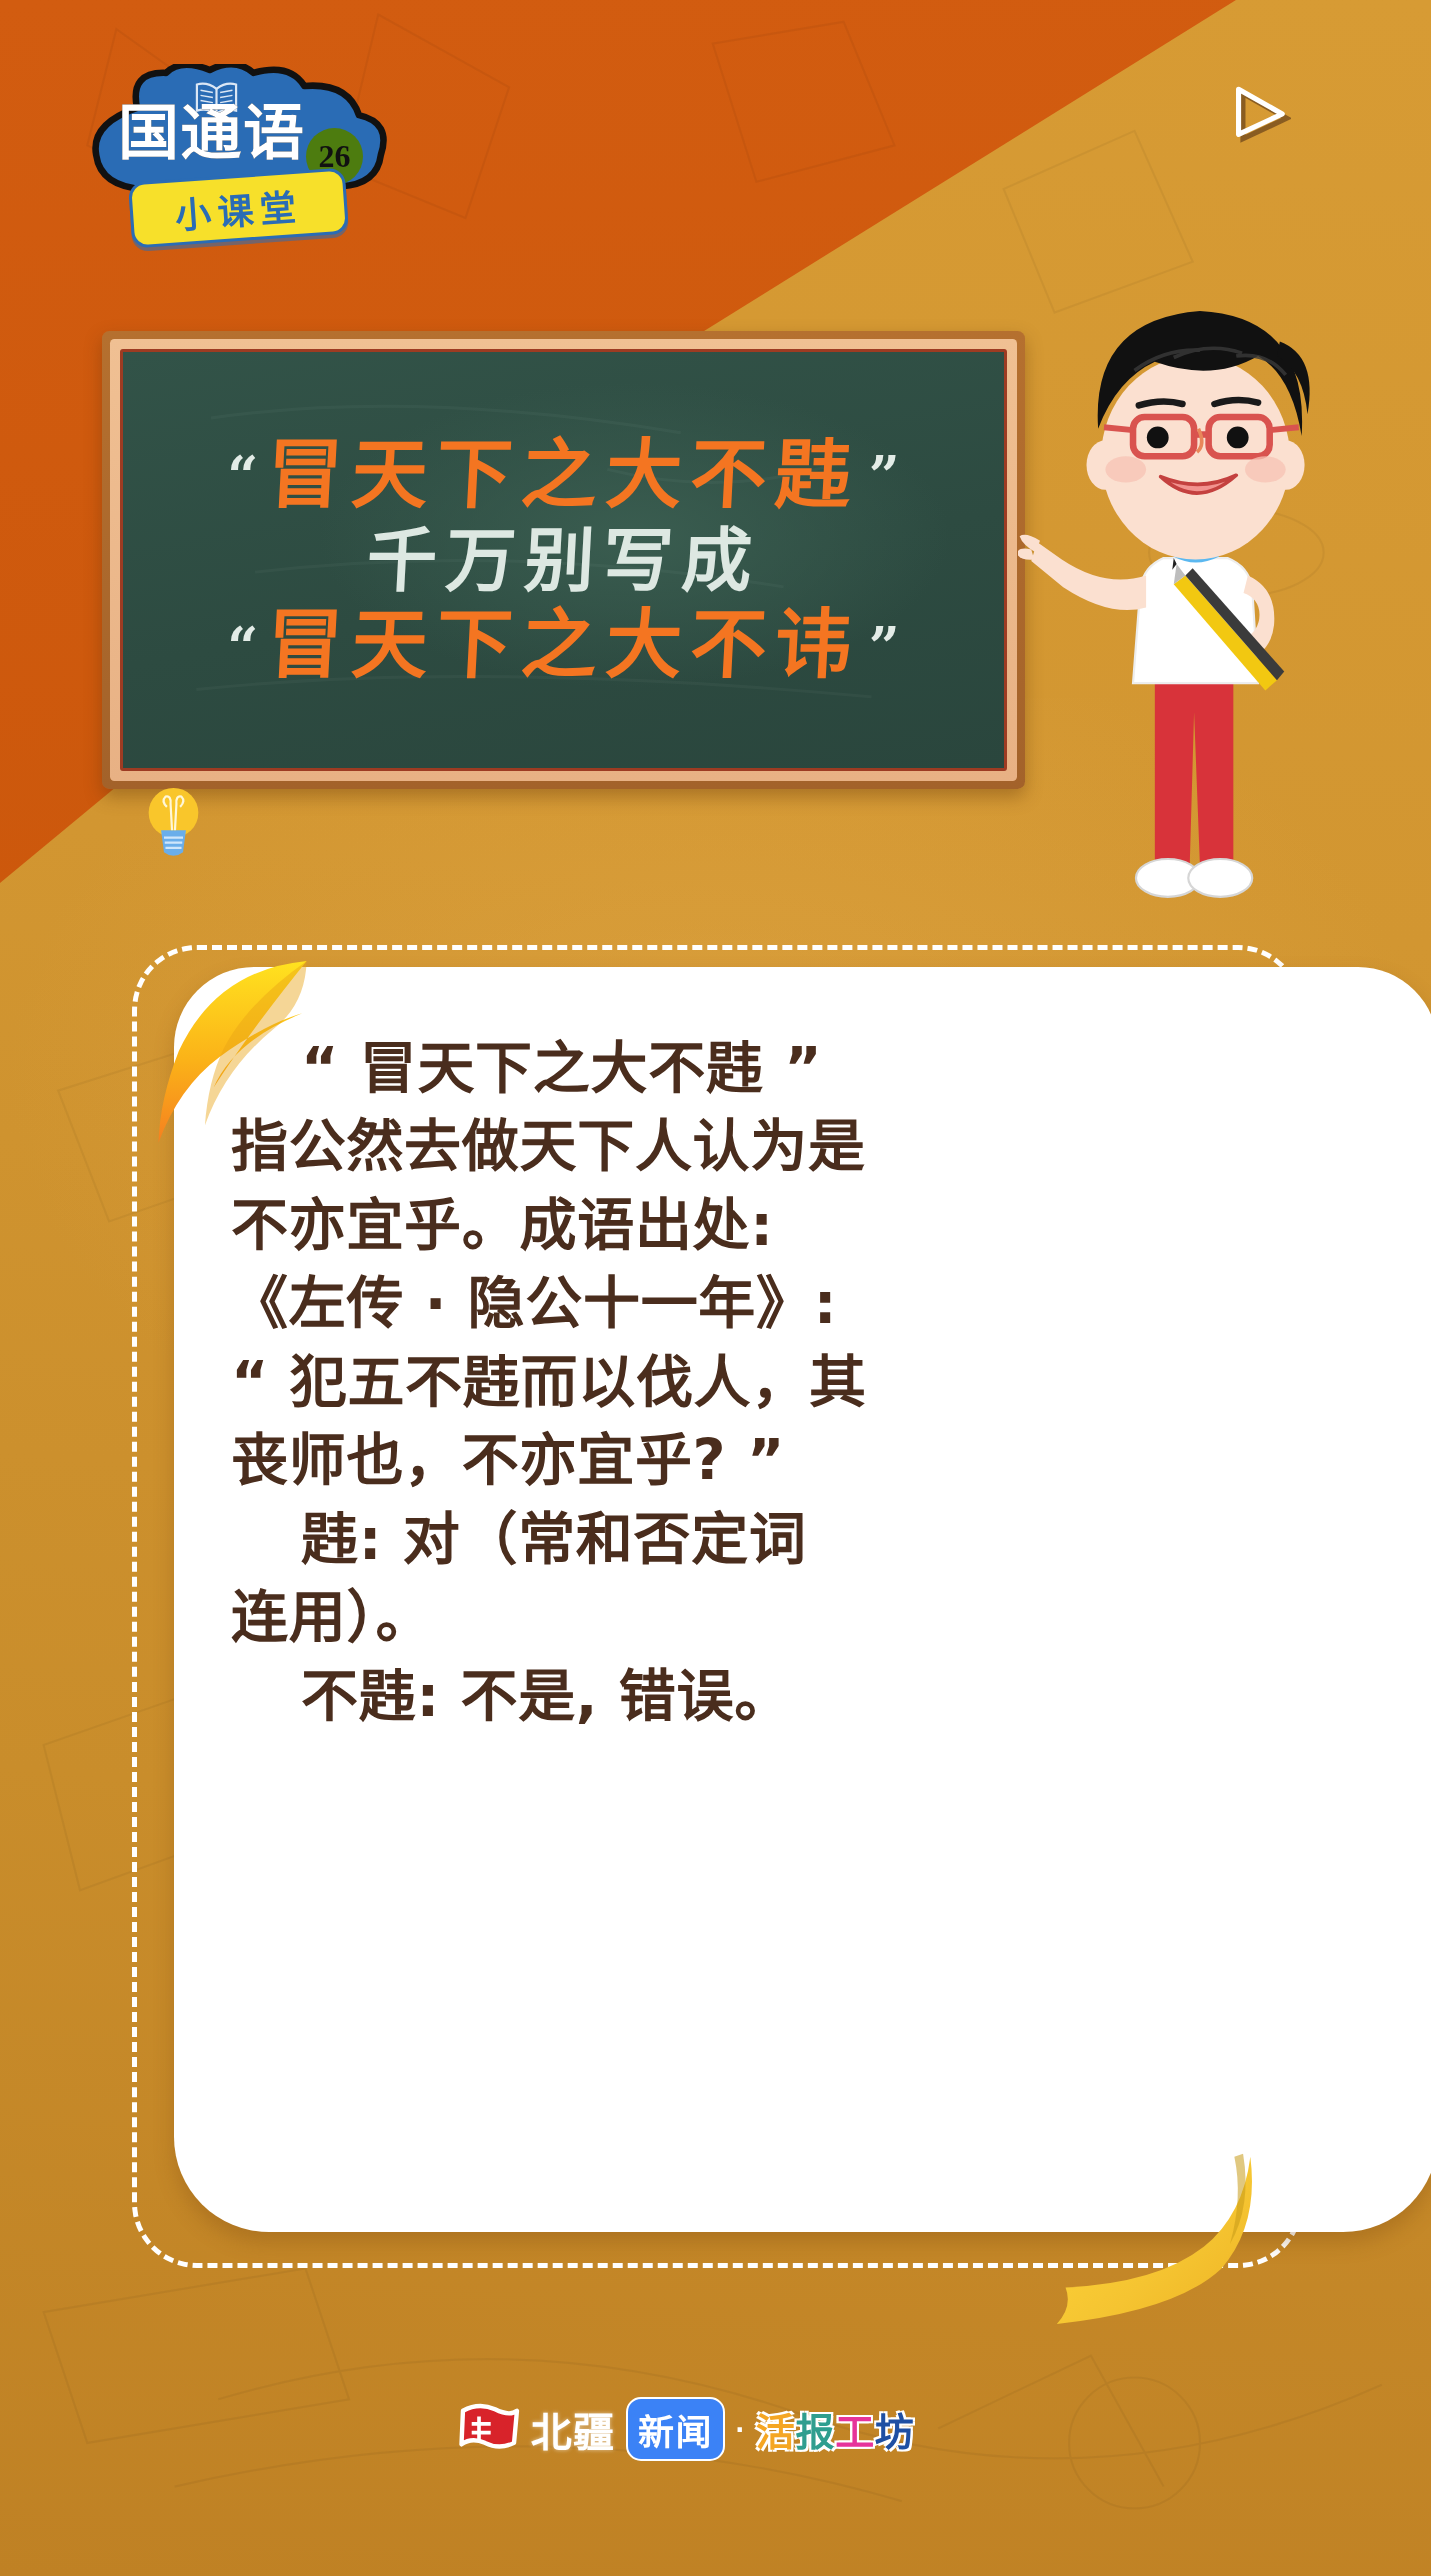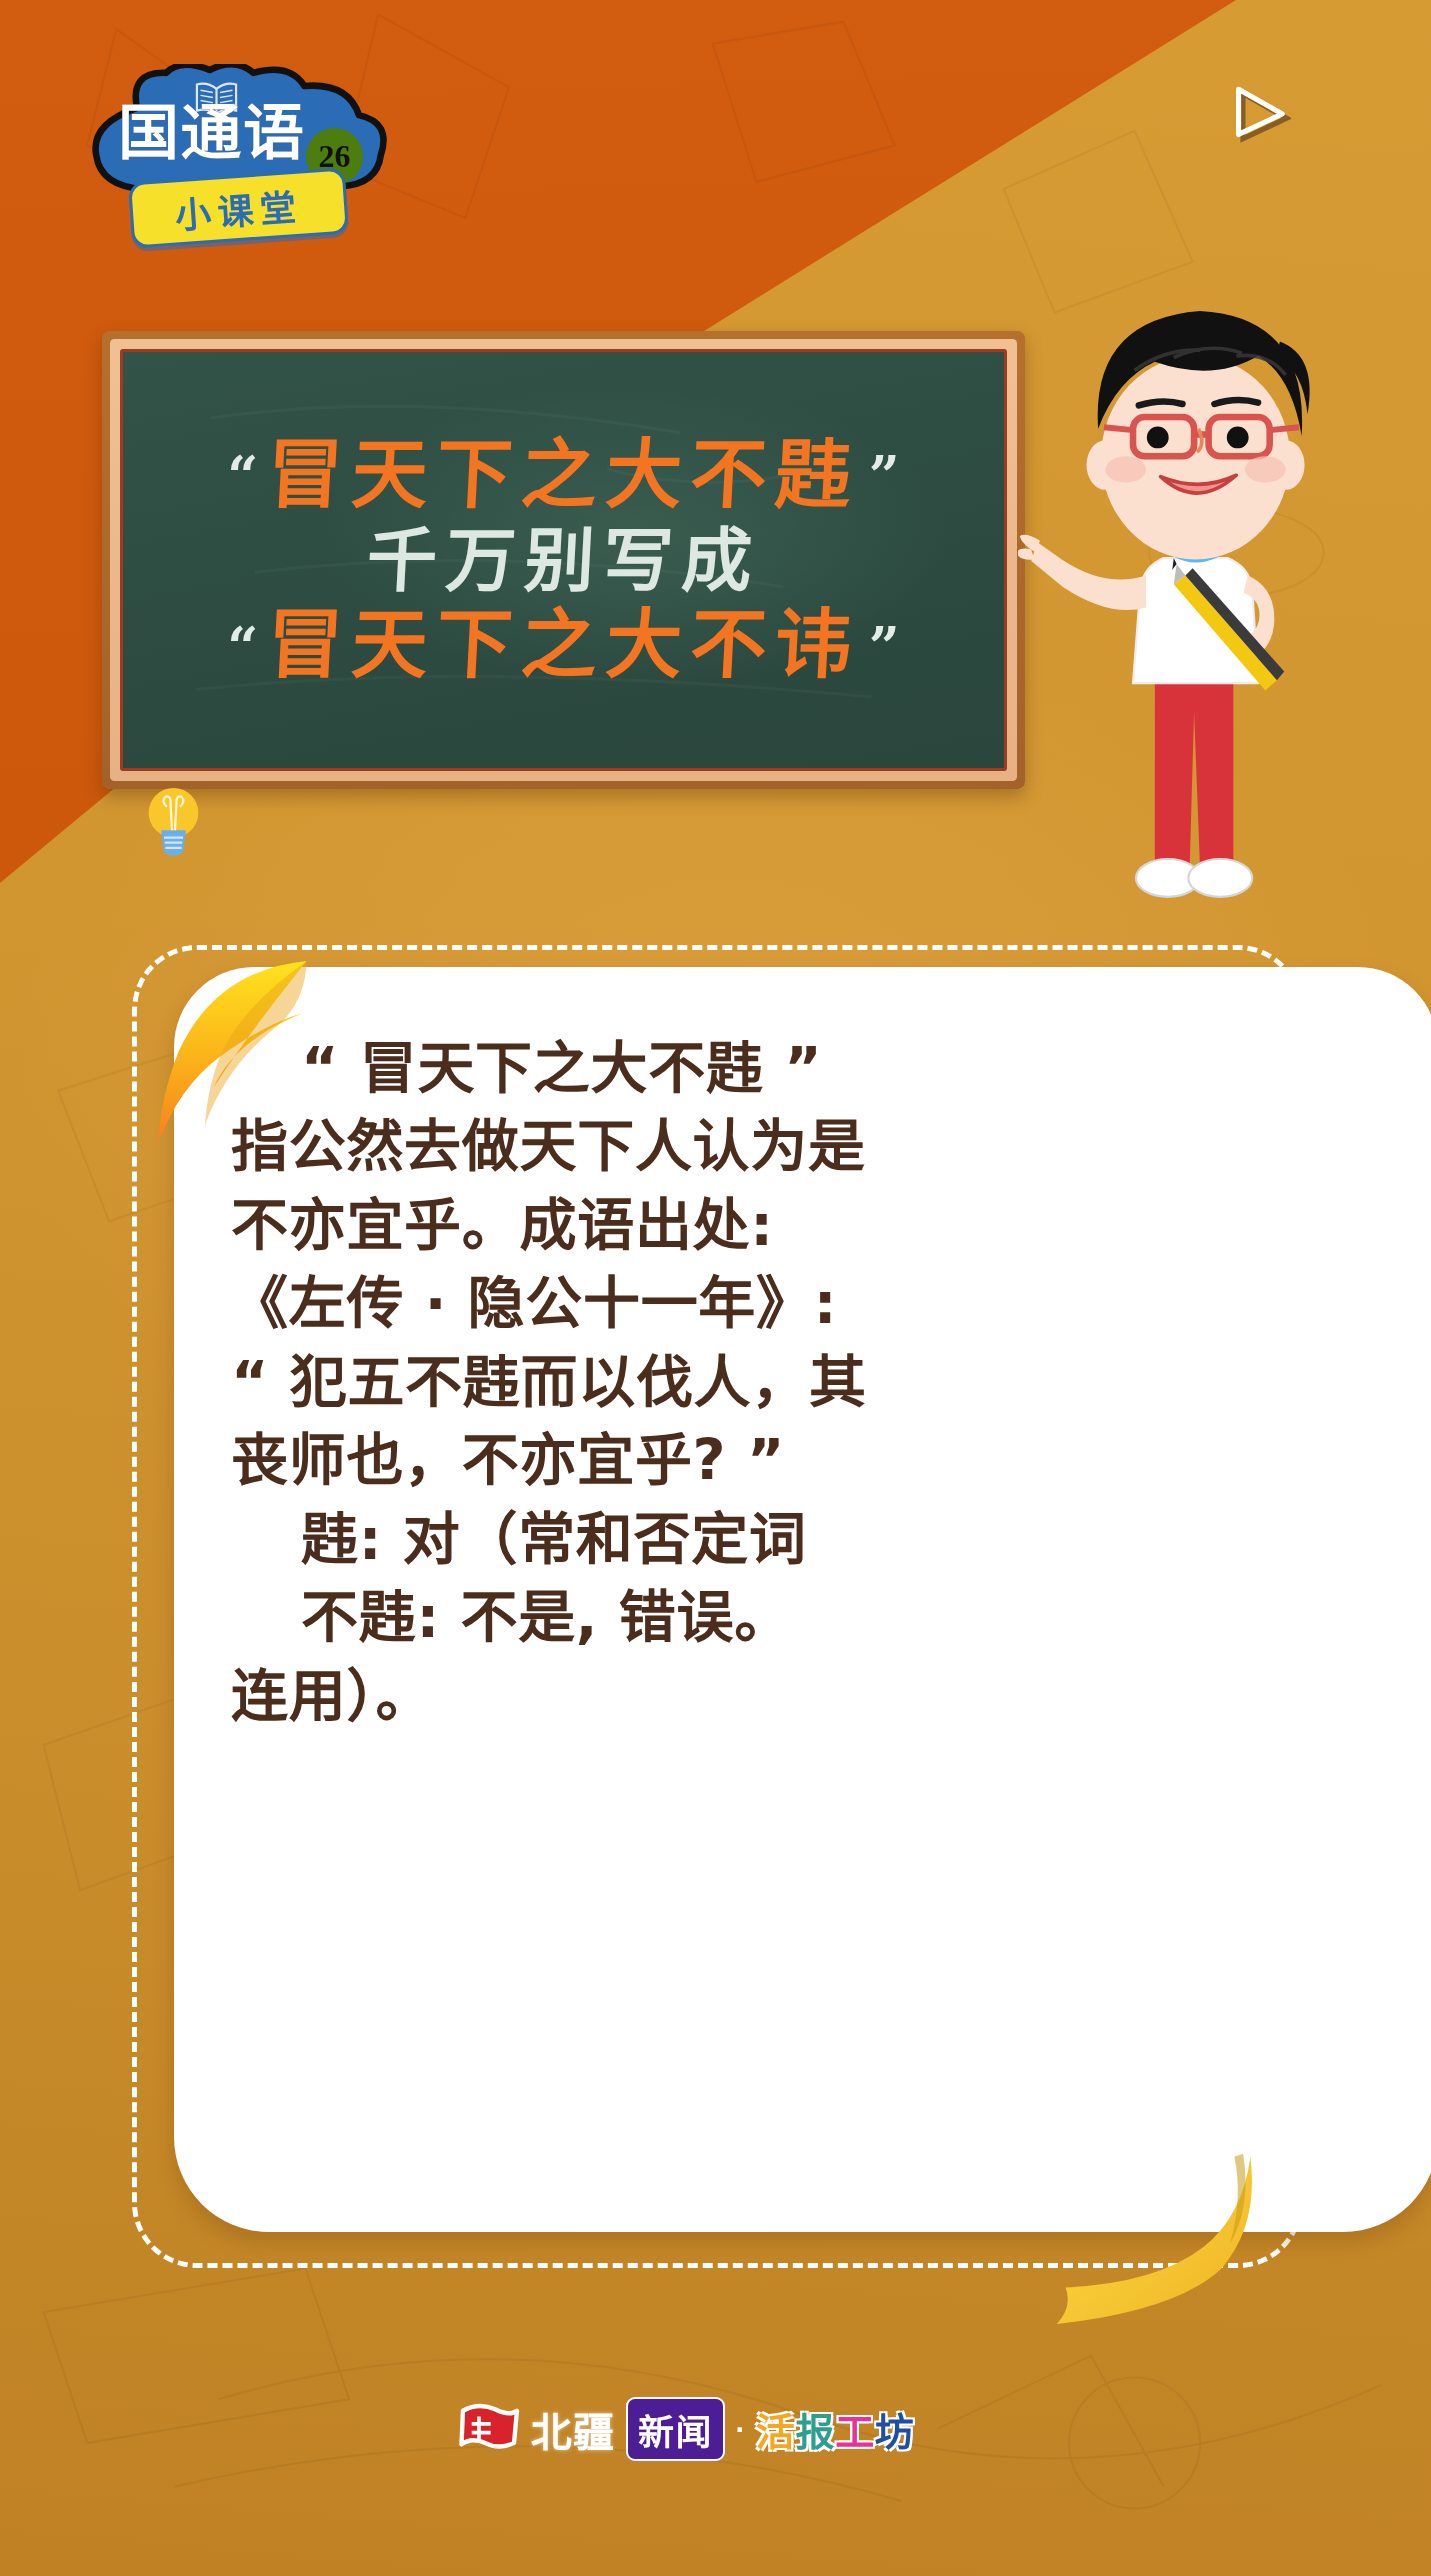--- a/index.html
+++ b/index.html
@@ -146,22 +146,22 @@
     position:absolute;left:0;top:2389px;width:1372px;height:80px;
     display:flex;align-items:center;justify-content:center;gap:10.2px;
   }
   .flag-icon{width:63px;height:54px;}
   .f-beijiang{
     font-size:41px;font-weight:bold;color:#ffffff;
     font-family:"DejaVu Serif",serif;letter-spacing:1.5px;
     text-shadow:0 0 4.4px rgba(255,255,255,.55);
   }
   .f-xinwen{
-    background:#4c1d95;color:#ffffff;font-size:36px;font-weight:bold;
-    padding:4.4px 10.2px;border-radius:9px;letter-spacing:1.5px;
+    background:#3b82f6;color:#ffffff;font-size:36px;font-weight:bold;
+    padding:4.4px 10.2px;border-radius:15px;letter-spacing:1.5px;
     font-family:"DejaVu Sans",sans-serif;
     border:2.9px solid #ffffff;
   }
   .f-dot{color:#ffffff;font-size:30.5px;font-weight:bold;}
   .f-huobao{font-size:39px;font-weight:bold;letter-spacing:0.7px;font-family:"DejaVu Sans",sans-serif;}
   .f-huobao .c1{color:#f5a623;}
   .f-huobao .c2{color:#2f9e8f;}
   .f-huobao .c3{color:#e6339a;}
   .f-huobao .c4{color:#1e4fa3;}
   .f-huobao span{text-shadow:-2.2px -2.2px 0 #fff,2.2px -2.2px 0 #fff,-2.2px 2.2px 0 #fff,2.2px 2.2px 0 #fff;}
@@ -317,22 +317,22 @@
 
   <div class="card">
     <div class="card-body">
       <p class="ptext indent">“ 冒天下之大不韪 ”</p>
       <p class="ptext">指公然去做天下人认为是</p>
       <p class="ptext">不亦宜乎。成语出处:</p>
       <p class="ptext">《左传 · 隐公十一年》:</p>
       <p class="ptext">“ 犯五不韪而以伐人，其</p>
       <p class="ptext">丧师也，不亦宜乎?  ”</p>
       <p class="ptext indent">韪: 对（常和否定词</p>
+      <p class="ptext">连用）。</p>
       <p class="ptext indent">不韪: 不是, 错误。</p>
-      <p class="ptext">连用）。</p>
     </div>
   </div>
 
   <svg class="curl-tl" viewBox="0 0 330 300" xmlns="http://www.w3.org/2000/svg">
     <defs>
       <linearGradient id="gtl" x1="0" y1="0" x2="0" y2="1">
         <stop offset="0%" stop-color="#ffe21f"></stop>
         <stop offset="55%" stop-color="#fbb218"></stop>
         <stop offset="100%" stop-color="#f58020"></stop>
       </linearGradient>

